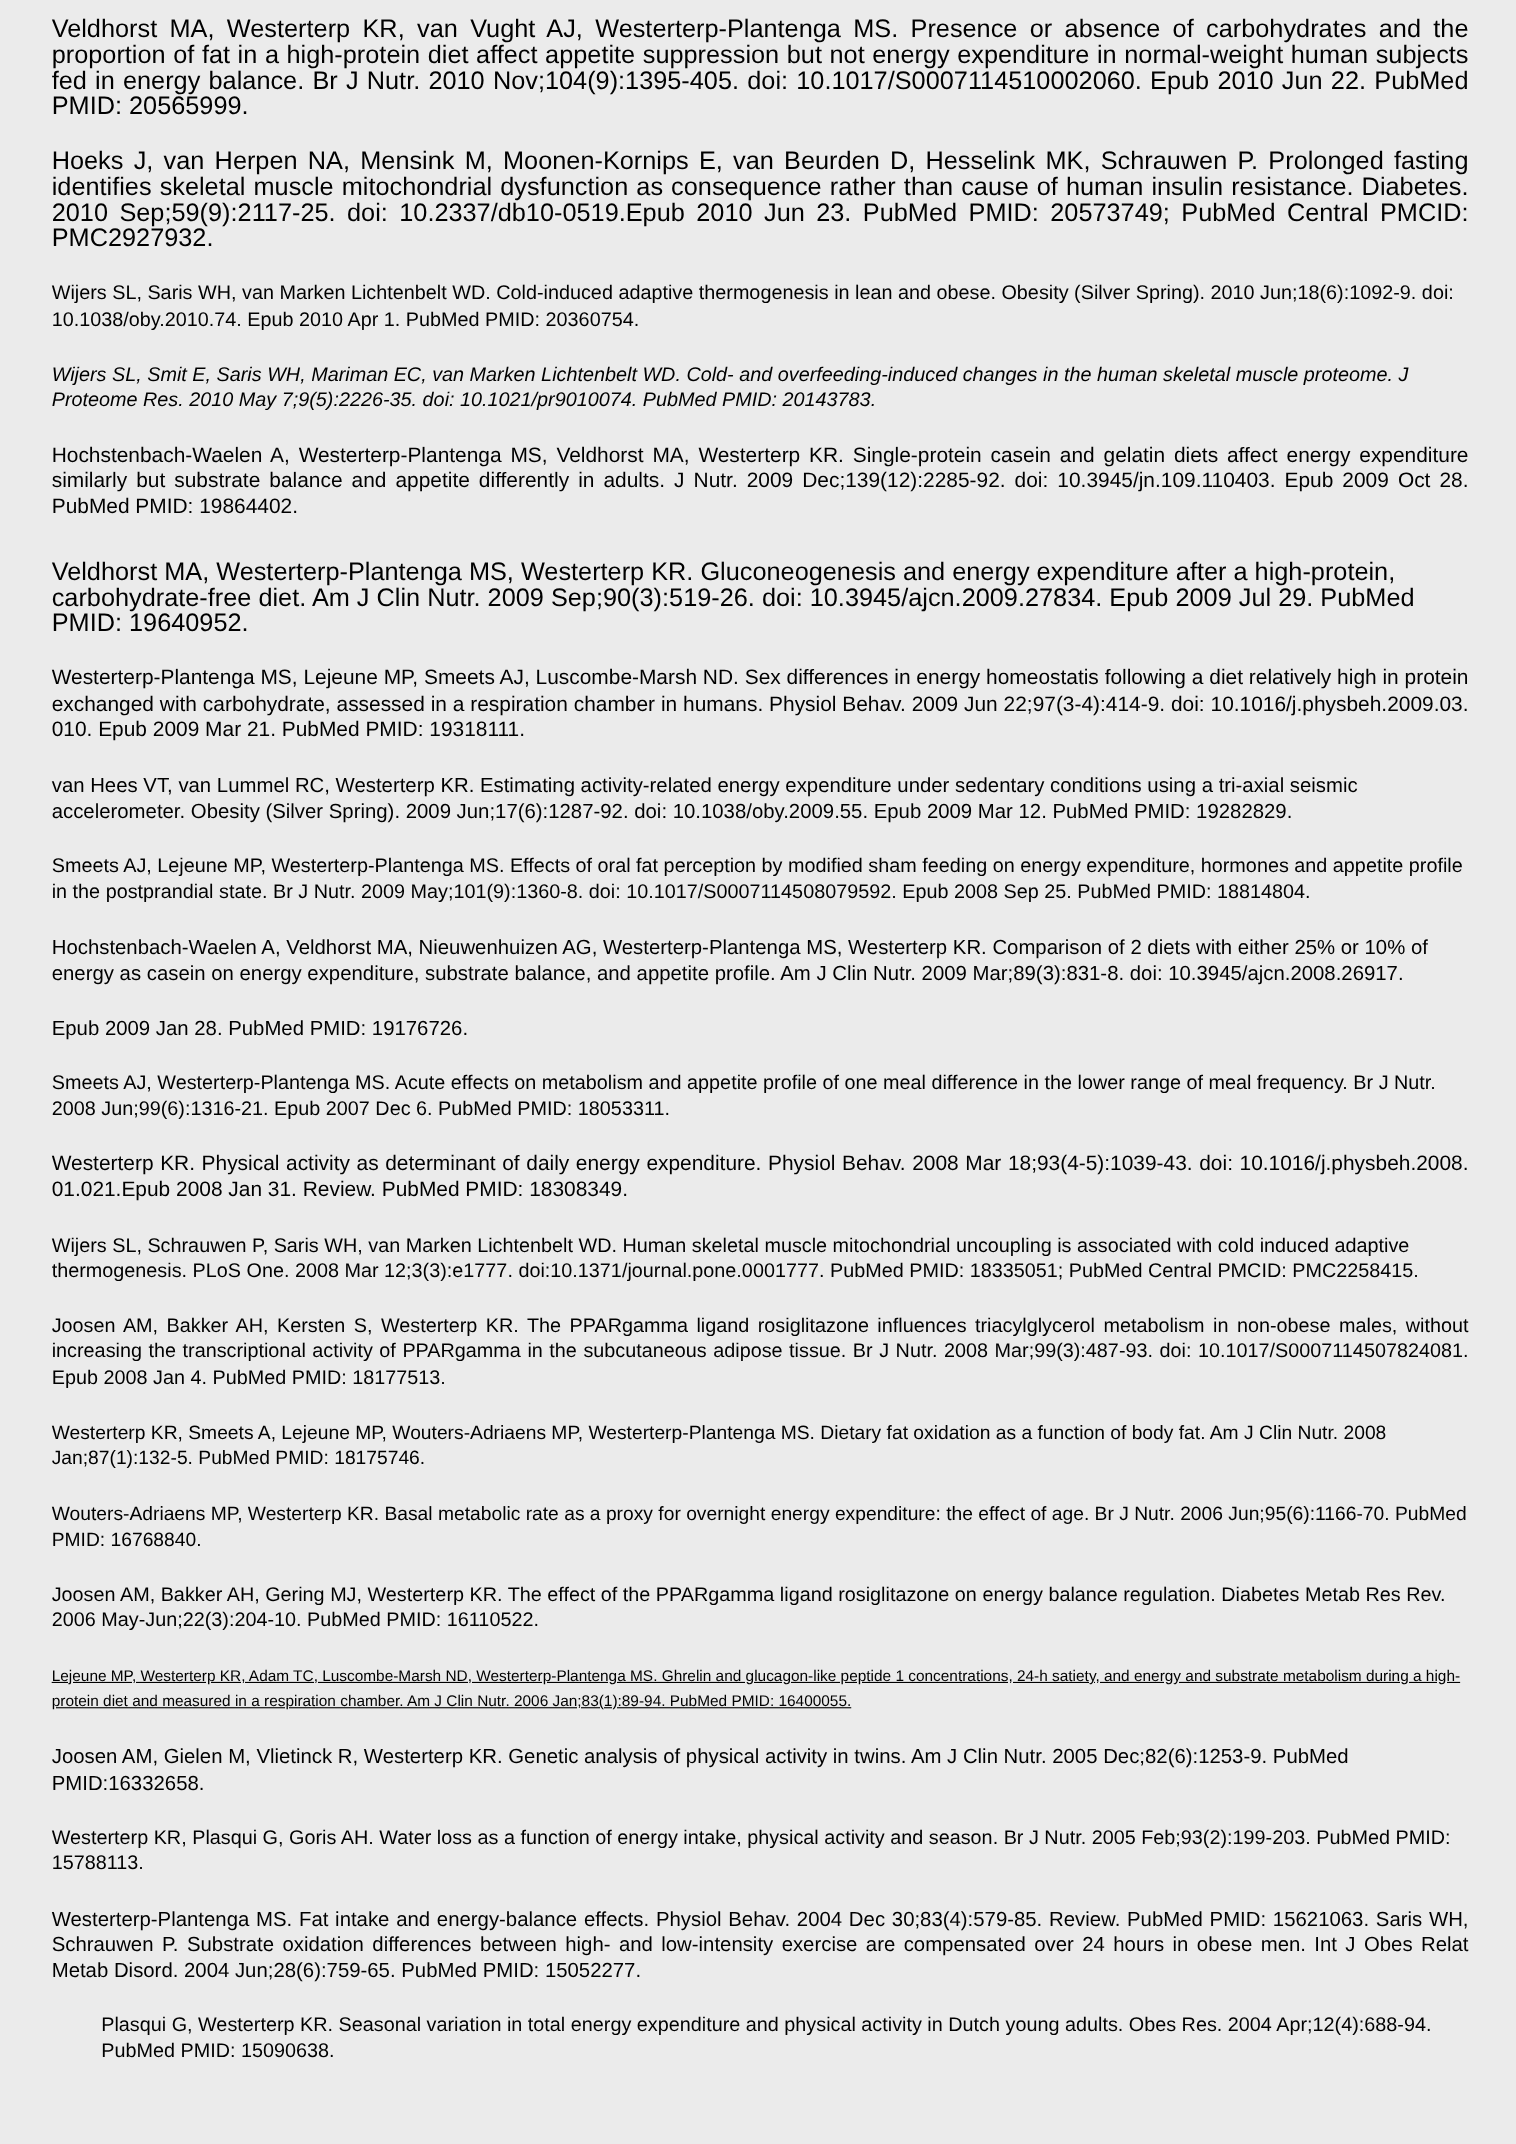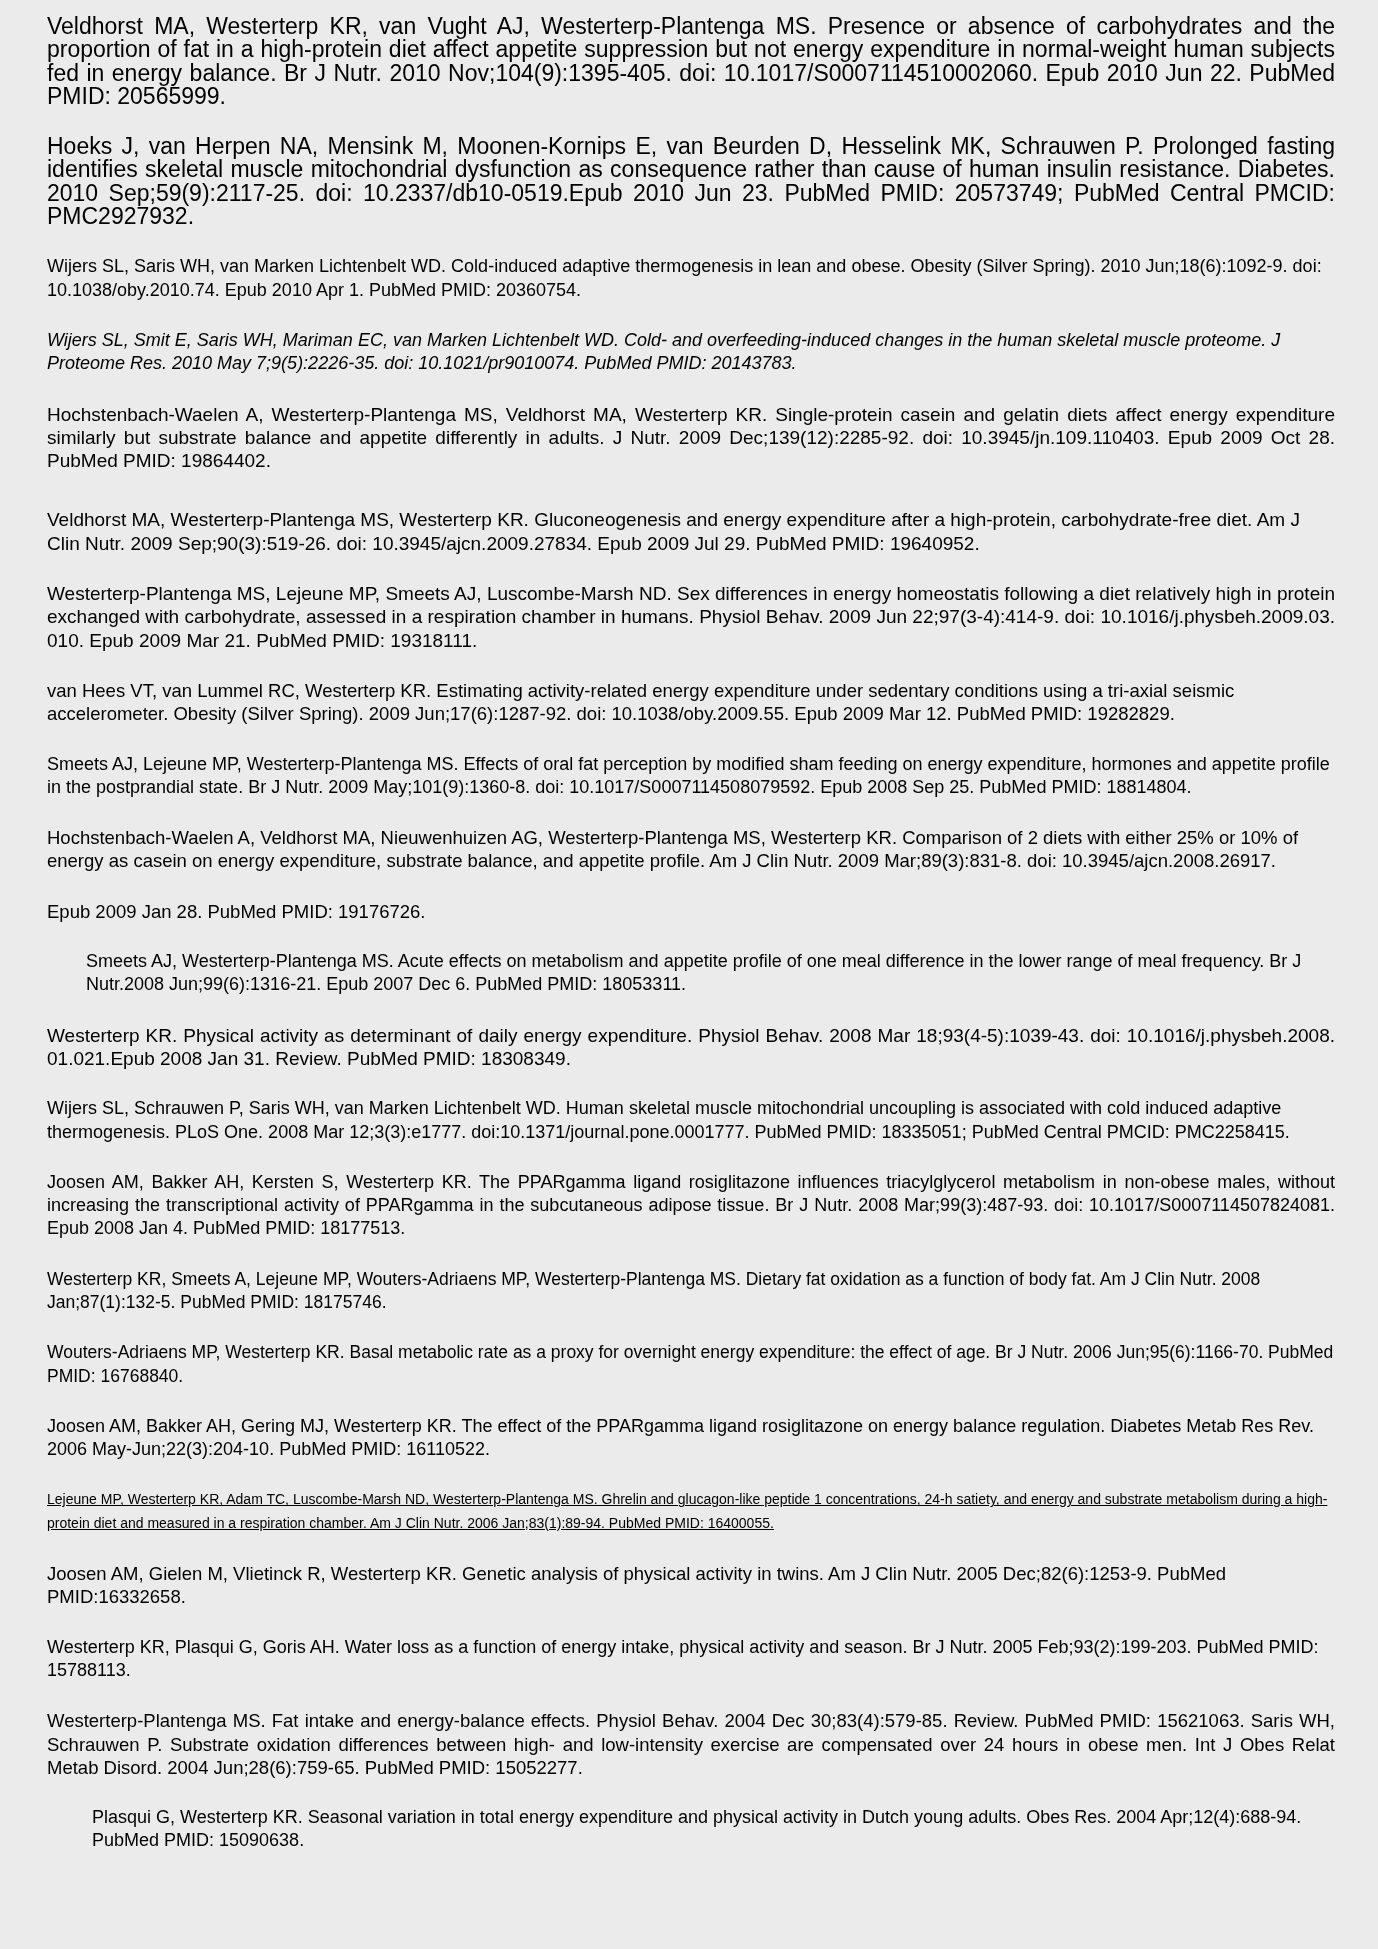--- a/index.html
+++ b/index.html
@@ -37,27 +37,27 @@
 </head>
 <body style="background: rgb(235, 235, 235);">
 
 <div class="page" style="color: rgb(0, 0, 0);">
   <div id="reference-list">
       <p class="ref justify" style="font-size: 23px;">Veldhorst MA, Westerterp KR, van Vught AJ, Westerterp-Plantenga MS. Presence or absence of carbohydrates and the proportion of fat in a high-protein diet affect appetite suppression but not energy expenditure in normal-weight human subjects fed in energy balance. Br J Nutr. 2010 Nov;104(9):1395-405. doi: 10.​1017/​S0007114510002060. Epub 2010 Jun 22. PubMed PMID: 20565999.</p>
       <p class="ref justify" style="font-size: 23px;">Hoeks J, van Herpen NA, Mensink M, Moonen-Kornips E, van Beurden D, Hesselink MK, Schrauwen P. Prolonged fasting identifies skeletal muscle mitochondrial dysfunction as consequence rather than cause of human insulin resistance. Diabetes. 2010 Sep;59(9):2117-25. doi: 10.​2337/​db10-0519.​Epub 2010 Jun 23. PubMed PMID: 20573749; PubMed Central PMCID: PMC2927932.</p>
       <p class="ref" style="font-size: 18px;">Wijers SL, Saris WH, van Marken Lichtenbelt WD. Cold-induced adaptive thermogenesis in lean and obese. Obesity (Silver Spring). 2010 Jun;18(6):1092-9. doi: 10.​1038/​oby.​2010.​74. Epub 2010 Apr 1. PubMed PMID: 20360754.</p>
       <p class="ref" style="font-size: 18px; font-style: italic;">Wijers SL, Smit E, Saris WH, Mariman EC, van Marken Lichtenbelt WD. Cold- and overfeeding-induced changes in the human skeletal muscle proteome. J Proteome Res. 2010 May 7;9(5):2226-35. doi: 10.​1021/​pr9010074. PubMed PMID: 20143783.</p>
       <p class="ref justify" style="font-size: 19px;">Hochstenbach-Waelen A, Westerterp-Plantenga MS, Veldhorst MA, Westerterp KR. Single-protein casein and gelatin diets affect energy expenditure similarly but substrate balance and appetite differently in adults. J Nutr. 2009 Dec;139(12):2285-92. doi: 10.​3945/​jn.​109.​110403. Epub 2009 Oct 28. PubMed PMID: 19864402.</p>
-      <p class="ref" style="font-size: 19px; margin-top: 36px;">Veldhorst MA, Westerterp-Plantenga MS, Westerterp KR. Gluconeogenesis and energy expenditure after a high-protein, carbohydrate-free diet. Am J Clin Nutr. 2009 Sep;90(3):519-26. doi: 10.​3945/​ajcn.​2009.​27834. Epub 2009 Jul 29. PubMed PMID: 19640952.</p>
+      <p class="ref" style="font-size: 23px; margin-top: 36px;">Veldhorst MA, Westerterp-Plantenga MS, Westerterp KR. Gluconeogenesis and energy expenditure after a high-protein, carbohydrate-free diet. Am J Clin Nutr. 2009 Sep;90(3):519-26. doi: 10.​3945/​ajcn.​2009.​27834. Epub 2009 Jul 29. PubMed PMID: 19640952.</p>
       <p class="ref justify" style="font-size: 19px;">Westerterp-Plantenga MS, Lejeune MP, Smeets AJ, Luscombe-Marsh ND. Sex differences in energy homeostatis following a diet relatively high in protein exchanged with carbohydrate, assessed in a respiration chamber in humans. Physiol Behav. 2009 Jun 22;97(3-4):414-9. doi: 10.​1016/​j.​physbeh.​2009.​03.​010. Epub 2009 Mar 21. PubMed PMID: 19318111.</p>
       <p class="ref" style="font-size: 18.5px;">van Hees VT, van Lummel RC, Westerterp KR. Estimating activity-related energy expenditure under sedentary conditions using a tri-axial seismic accelerometer. Obesity (Silver Spring). 2009 Jun;17(6):1287-92. doi: 10.​1038/​oby.​2009.​55. Epub 2009 Mar 12. PubMed PMID: 19282829.</p>
       <p class="ref" style="font-size: 18px;">Smeets AJ, Lejeune MP, Westerterp-Plantenga MS. Effects of oral fat perception by modified sham feeding on energy expenditure, hormones and appetite profile in the postprandial state. Br J Nutr. 2009 May;101(9):1360-8. doi: 10.​1017/​S0007114508079592. Epub 2008 Sep 25. PubMed PMID: 18814804.</p>
       <p class="ref" style="font-size: 18.5px;">Hochstenbach-Waelen A, Veldhorst MA, Nieuwenhuizen AG, Westerterp-Plantenga MS, Westerterp KR. Comparison of 2 diets with either 25% or 10% of energy as casein on energy expenditure, substrate balance, and appetite profile. Am J Clin Nutr. 2009 Mar;89(3):831-8. doi: 10.​3945/​ajcn.​2008.​26917.</p>
       <p class="ref" style="font-size: 18.5px;">Epub 2009 Jan 28. PubMed PMID: 19176726.</p>
-      <p class="ref" style="font-size: 18px; margin-left: 39px;">Smeets AJ, Westerterp-Plantenga MS. Acute effects on metabolism and appetite profile of one meal difference in the lower range of meal frequency. Br J Nutr.​2008 Jun;99(6):1316-21. Epub 2007 Dec 6. PubMed PMID: 18053311.</p>
+      <p class="ref" style="font-size: 18px;">Smeets AJ, Westerterp-Plantenga MS. Acute effects on metabolism and appetite profile of one meal difference in the lower range of meal frequency. Br J Nutr.​2008 Jun;99(6):1316-21. Epub 2007 Dec 6. PubMed PMID: 18053311.</p>
       <p class="ref justify" style="font-size: 19px;">Westerterp KR. Physical activity as determinant of daily energy expenditure. Physiol Behav. 2008 Mar 18;93(4-5):1039-43. doi: 10.​1016/​j.​physbeh.​2008.​01.​021.​Epub 2008 Jan 31. Review. PubMed PMID: 18308349.</p>
       <p class="ref" style="font-size: 18px;">Wijers SL, Schrauwen P, Saris WH, van Marken Lichtenbelt WD. Human skeletal muscle mitochondrial uncoupling is associated with cold induced adaptive thermogenesis. PLoS One. 2008 Mar 12;3(3):e1777. doi:10.​1371/​journal.​pone.​0001777. PubMed PMID: 18335051; PubMed Central PMCID: PMC2258415.</p>
       <p class="ref justify" style="font-size: 18px;">Joosen AM, Bakker AH, Kersten S, Westerterp KR. The PPARgamma ligand rosiglitazone influences triacylglycerol metabolism in non-obese males, without increasing the transcriptional activity of PPARgamma in the subcutaneous adipose tissue. Br J Nutr. 2008 Mar;99(3):487-93. doi: 10.​1017/​S0007114507824081. Epub 2008 Jan 4. PubMed PMID: 18177513.</p>
       <p class="ref" style="font-size: 17.5px;">Westerterp KR, Smeets A, Lejeune MP, Wouters-Adriaens MP, Westerterp-Plantenga MS. Dietary fat oxidation as a function of body fat. Am J Clin Nutr. 2008 Jan;87(1):132-5. PubMed PMID: 18175746.</p>
       <p class="ref" style="font-size: 17.5px;">Wouters-Adriaens MP, Westerterp KR. Basal metabolic rate as a proxy for overnight energy expenditure: the effect of age. Br J Nutr. 2006 Jun;95(6):1166-70. PubMed PMID: 16768840.</p>
       <p class="ref" style="font-size: 18px;">Joosen AM, Bakker AH, Gering MJ, Westerterp KR. The effect of the PPARgamma ligand rosiglitazone on energy balance regulation. Diabetes Metab Res Rev. 2006 May-Jun;22(3):204-10. PubMed PMID: 16110522.</p>
       <p class="ref" style="font-size: 14px; text-decoration: underline;">Lejeune MP, Westerterp KR, Adam TC, Luscombe-Marsh ND, Westerterp-Plantenga MS. Ghrelin and glucagon-like peptide 1 concentrations, 24-h satiety, and energy and substrate metabolism during a high-protein diet and measured in a respiration chamber. Am J Clin Nutr. 2006 Jan;83(1):89-94. PubMed PMID: 16400055.</p>
       <p class="ref" style="font-size: 18.5px;">Joosen AM, Gielen M, Vlietinck R, Westerterp KR. Genetic analysis of physical activity in twins. Am J Clin Nutr. 2005 Dec;82(6):1253-9. PubMed PMID:16332658.</p>
       <p class="ref" style="font-size: 18px;">Westerterp KR, Plasqui G, Goris AH. Water loss as a function of energy intake, physical activity and season. Br J Nutr. 2005 Feb;93(2):199-203. PubMed PMID: 15788113.</p>
       <p class="ref justify" style="font-size: 18.5px;">Westerterp-Plantenga MS. Fat intake and energy-balance effects. Physiol Behav. 2004 Dec 30;83(4):579-85. Review. PubMed PMID: 15621063. Saris WH, Schrauwen P. Substrate oxidation differences between high- and low-intensity exercise are compensated over 24 hours in obese men. Int J Obes Relat Metab Disord. 2004 Jun;28(6):759-65. PubMed PMID: 15052277.</p>

